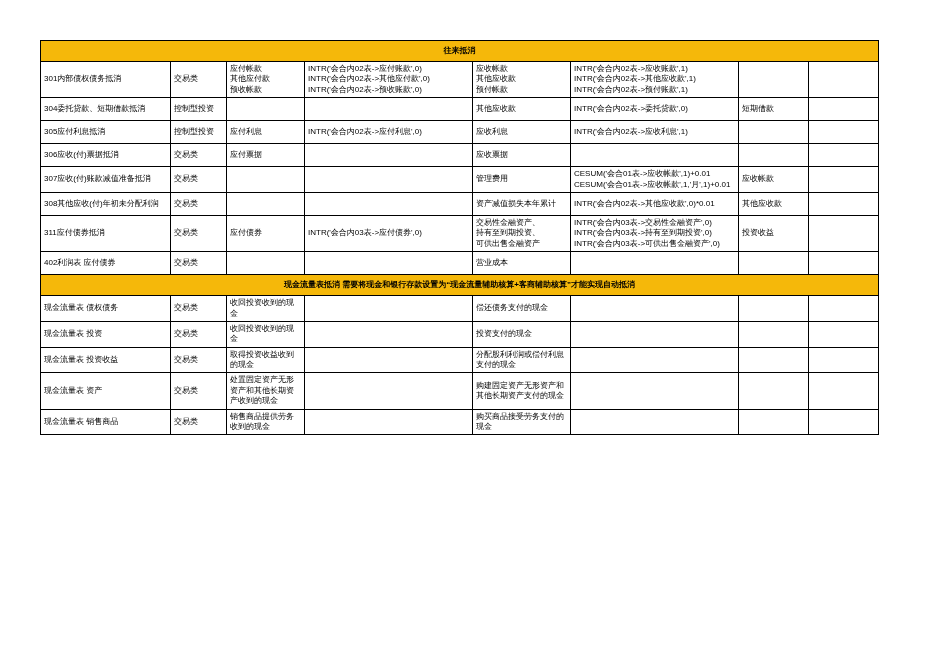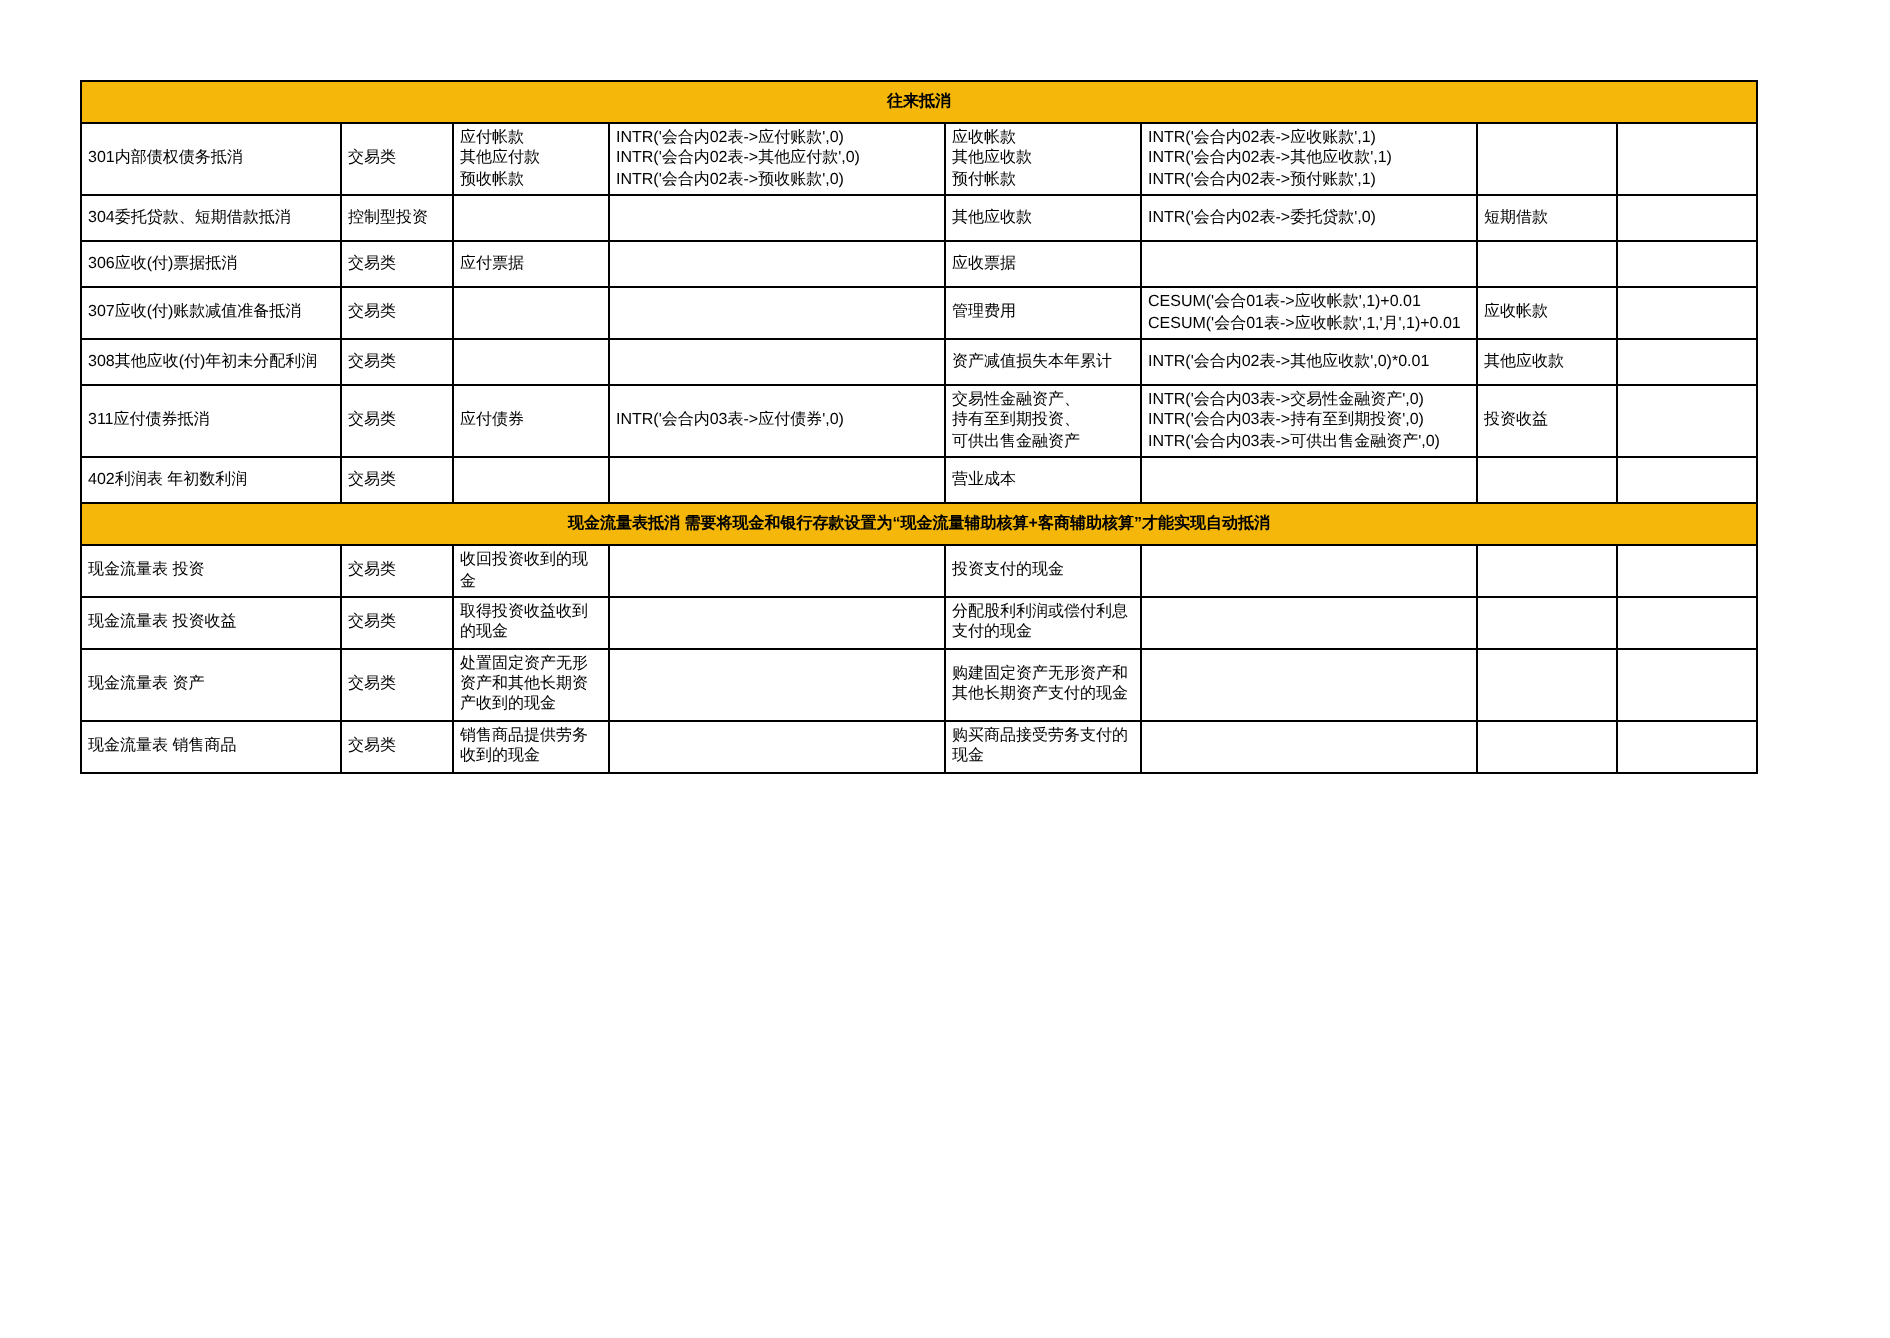--- a/index.html
+++ b/index.html
@@ -70,20 +70,30 @@
         <td>304委托贷款、短期借款抵消</td>
         <td>控制型投资</td>
         <td></td>
         <td></td>
         <td>其他应收款</td>
         <td>INTR('会合内02表-&gt;委托贷款',0)</td>
         <td>短期借款</td>
         <td></td>
       </tr>
       <tr>
+        <td>305应付利息抵消</td>
+        <td>控制型投资</td>
+        <td>应付利息</td>
+        <td>INTR('会合内02表-&gt;应付利息',0)</td>
+        <td>应收利息</td>
+        <td>INTR('会合内02表-&gt;应收利息',1)</td>
+        <td></td>
+        <td></td>
+      </tr>
+      <tr>
         <td>306应收(付)票据抵消</td>
         <td>交易类</td>
         <td>应付票据</td>
         <td></td>
         <td>应收票据</td>
         <td></td>
         <td></td>
         <td></td>
       </tr>
       <tr>
@@ -110,31 +120,41 @@
         <td>311应付债券抵消</td>
         <td>交易类</td>
         <td>应付债券</td>
         <td>INTR('会合内03表-&gt;应付债券',0)</td>
         <td>交易性金融资产、<br>持有至到期投资、<br>可供出售金融资产</td>
         <td>INTR('会合内03表-&gt;交易性金融资产',0)<br>INTR('会合内03表-&gt;持有至到期投资',0)<br>INTR('会合内03表-&gt;可供出售金融资产',0)</td>
         <td>投资收益</td>
         <td></td>
       </tr>
       <tr>
-        <td>402利润表 年初数利润</td>
+        <td>402利润表 应付债券</td>
         <td>交易类</td>
         <td></td>
         <td></td>
         <td>营业成本</td>
         <td></td>
         <td></td>
         <td></td>
       </tr>
       <tr class="header-row">
         <td colspan="8">现金流量表抵消  需要将现金和银行存款设置为“现金流量辅助核算+客商辅助核算”才能实现自动抵消</td>
+      </tr>
+      <tr>
+        <td>现金流量表 债权债务</td>
+        <td>交易类</td>
+        <td>收回投资收到的现金</td>
+        <td></td>
+        <td>偿还债务支付的现金</td>
+        <td></td>
+        <td></td>
+        <td></td>
       </tr>
       <tr>
         <td>现金流量表 投资</td>
         <td>交易类</td>
         <td>收回投资收到的现金</td>
         <td></td>
         <td>投资支付的现金</td>
         <td></td>
         <td></td>
         <td></td>

